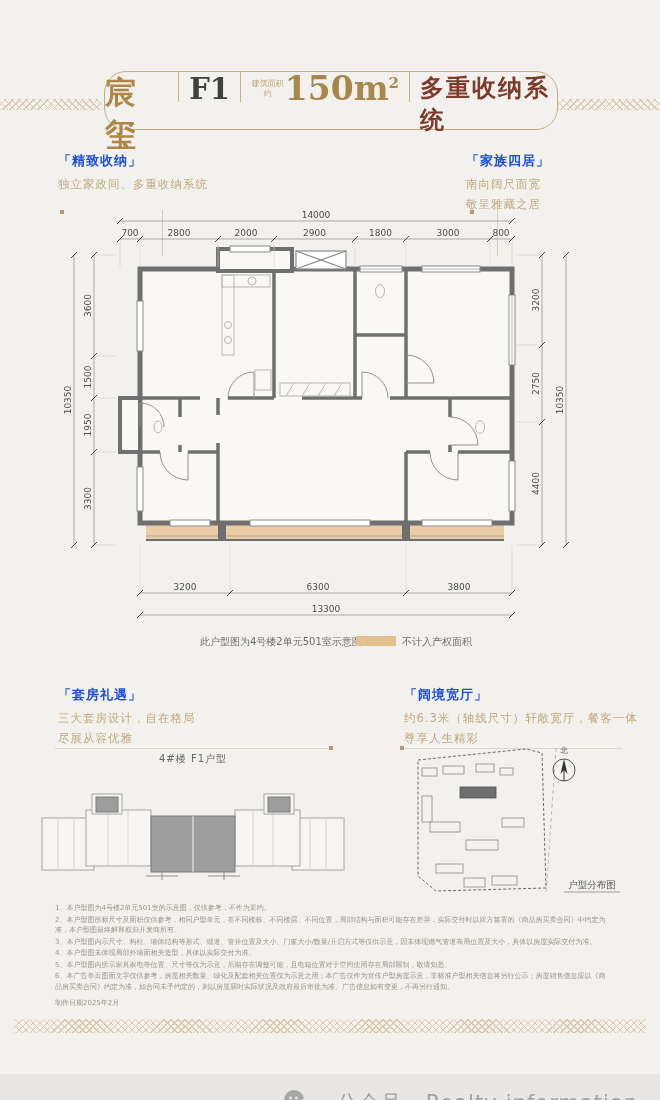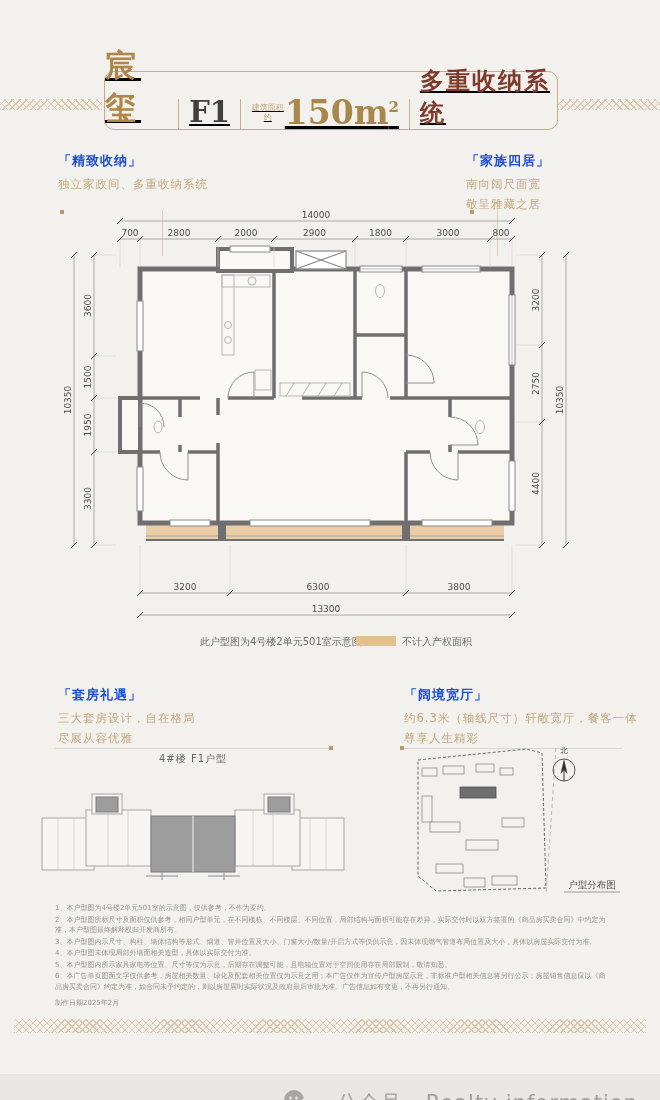--- a/index.html
+++ b/index.html
@@ -16,22 +16,22 @@
       repeating-linear-gradient(-45deg,#d8c2a0 0,#d8c2a0 1px,transparent 1px,transparent 5px);
     opacity:.85;
   }
   .lattice.top-left{left:0;top:99px;width:102px;height:11px}
   .lattice.top-right{right:0;top:99px;width:102px;height:11px}
   .lattice.bottom{left:14px;top:1019px;width:632px;height:14px}
 
   
   .title-box{
     position:absolute;left:104px;top:71px;width:452px;height:57px;
-    border:1.5px solid #c5ad83;border-radius:10px;
-    display:flex;align-items:flex-end;justify-content:center;gap:10px;text-decoration:underline;
+    border:1.5px solid #c5ad83;border-radius:22px;
+    display:flex;align-items:flex-start;justify-content:center;gap:10px;
   }
   .brand{font-family:"DejaVu Serif","Liberation Serif",serif;font-size:31px;font-weight:bold;color:#ad8648;letter-spacing:5px}
   .tsep{width:1px;height:30px;background:#c8b189}
   .unit{font-family:"DejaVu Serif","Liberation Serif",serif;font-size:29px;font-weight:bold;color:#404040}
   .area-wrap{display:flex;align-items:center}
   .area-label{width:34px;font-size:8px;color:#bfa26e;line-height:1.2;text-align:center}
   .area-value{font-family:"DejaVu Serif","Liberation Serif",serif;font-size:33px;font-weight:bold;color:#a8874a;line-height:1}
   .area-value sup{font-size:15px}
   .layout-text{font-family:"DejaVu Serif","Liberation Serif",serif;font-size:24px;font-weight:bold;color:#7e3a2a;letter-spacing:2px}
 

